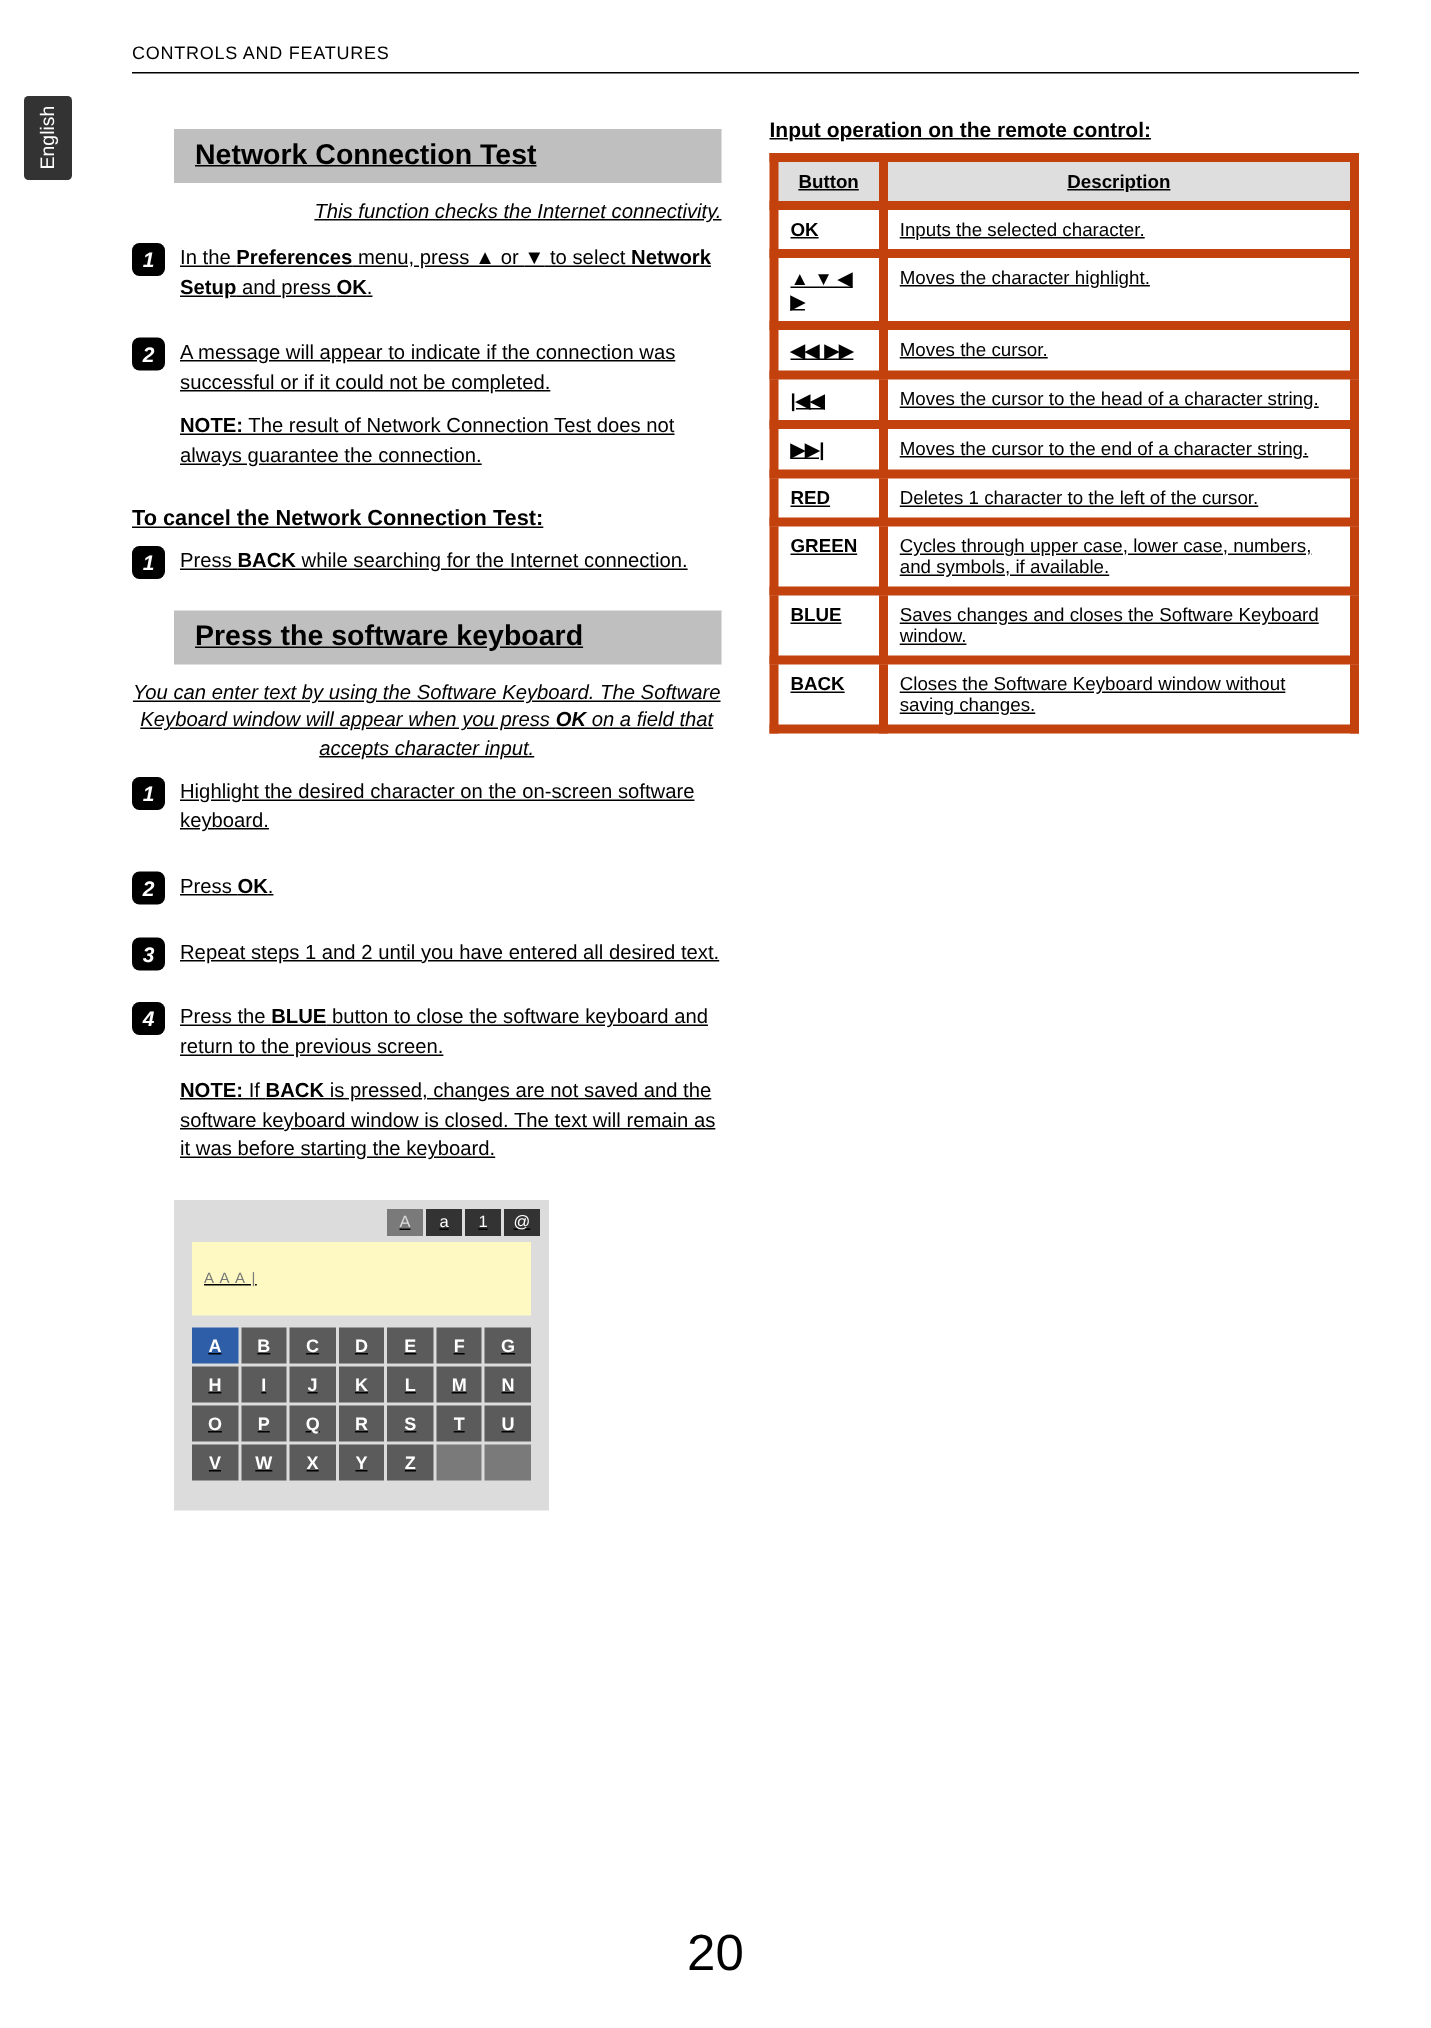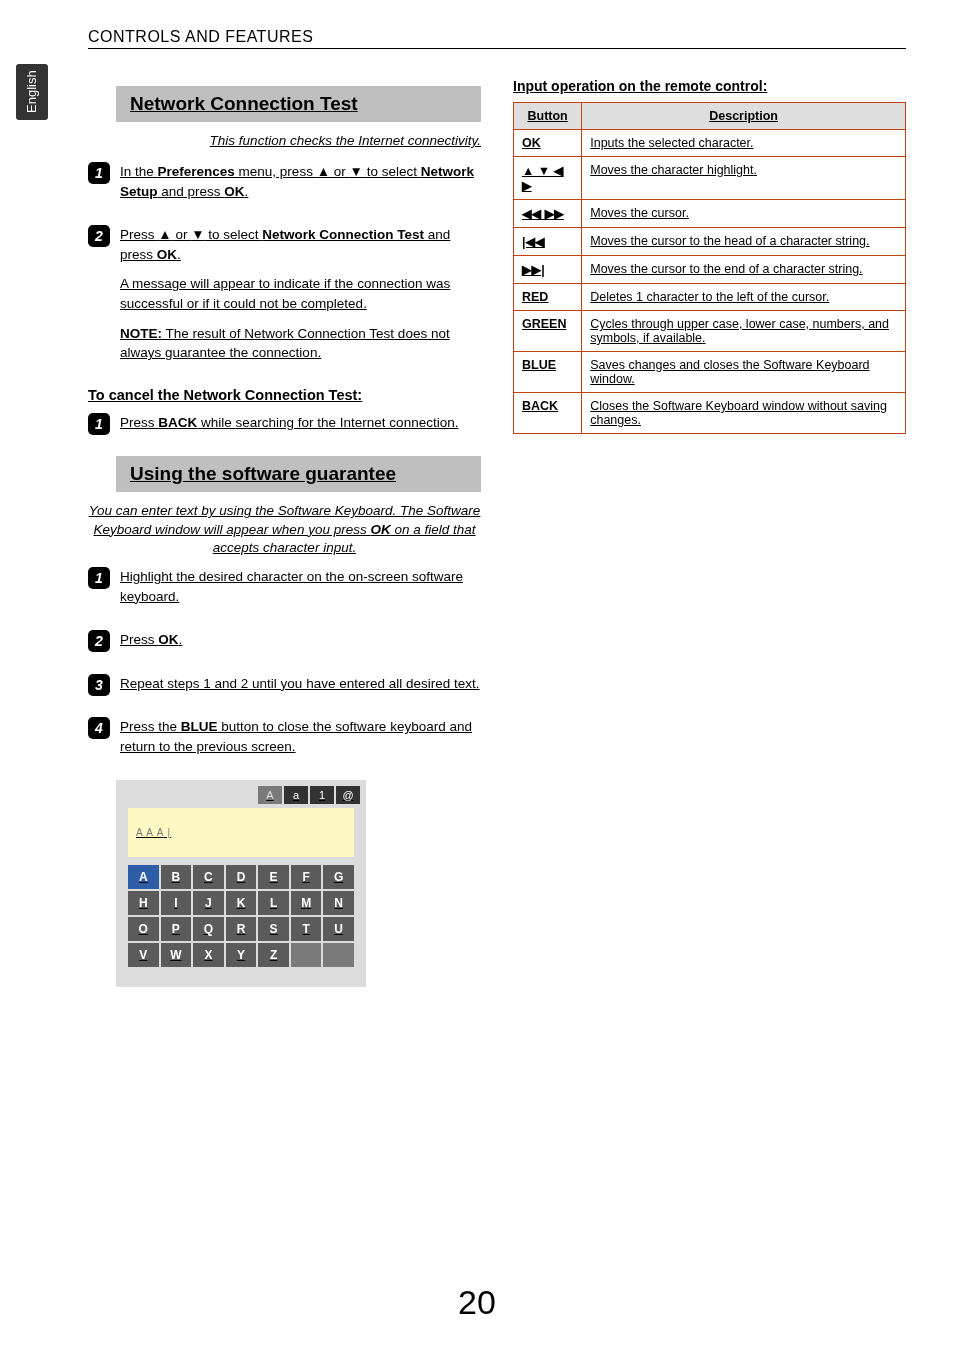--- a/index.html
+++ b/index.html
@@ -27,21 +27,21 @@
   }
   .header-line {
     position: absolute;
     top: 48px;
     left: 88px; right: 48px;
     border-top: 1px solid #000;
   }
   .header-text {
     position: absolute;
     top: 28px; left: 88px;
-    font-size: 16px;
+    font-size: 12px;
     letter-spacing: .5px;
   }
   .columns {
     position: absolute;
     top: 78px; left: 88px; right: 48px;
     display: flex;
     gap: 32px;
   }
   .col { flex: 1 1 0; text-decoration: underline; }
   .section-bar {
@@ -79,21 +79,21 @@
   .kb-chip.g { background:#7a7a7a; color:#ddd; }
   .kb-chip.d { background:#333; color:#fff; }
   .kb-field { background:#fef9c3; padding:19px 8px; font-size:10px; color:#777; letter-spacing:1px; margin:0 6px 8px 6px; }
   .kb-grid { display:grid; grid-template-columns: repeat(7, 1fr); gap:2px; margin:0 6px 14px 6px;}
   .kb-key { background:#5b5b5b; color:#fff; height:24px; display:flex; align-items:center; justify-content:center; font-weight:bold; font-size:12px;}
   .kb-key.sel { background:#2f5ea8; }
   .kb-key.empty { background:#7a7a7a; }
 
   .rc-subhead { font-weight:bold; font-size:14px; margin-bottom:8px; }
   table.rc { width:100%; border-collapse:collapse; font-size:12.5px; }
-  table.rc th, table.rc td { border:1px solid #c2410c; padding:6px 8px; text-align:left; vertical-align:top;}
+  table.rc th, table.rc td { border:6px solid #c2410c; padding:6px 8px; text-align:left; vertical-align:top;}
   table.rc th { background:#dedede; text-align:center; font-weight:bold;}
   .btncell { font-weight:bold; }
 
   .pagenum {
     position:absolute; bottom:30px; left:0; right:0; text-align:center;
     font-size:34px; font-weight:300;
   }
 </style>
 </head>
 <body>
@@ -114,38 +114,35 @@
       <div class="step-body">
         <p>
           <span>In the </span><b>Preferences</b><span> menu, press </span><span class="glyph">▲</span><span> or </span><span class="glyph">▼</span><span> to select </span><b>Network Setup</b><span> and press </span><b>OK</b><span>.</span>
         </p>
       </div>
     </div>
 
     <div class="step-block">
       <div class="step-no">2</div>
       <div class="step-body">
-        <p>
-          <span>Press </span><span class="glyph">▲</span><span> or </span><span class="glyph">▼</span><span> to select </span><b>Network Connection Test</b><span> and press </span><b>OK</b><span>.</span>
-        </p>
         <p>A message will appear to indicate if the connection was successful or if it could not be completed.</p>
         <p><b>NOTE:</b><span> The result of Network Connection Test does not always guarantee the connection.</span></p>
       </div>
     </div>
 
     <div class="subhead">To cancel the Network Connection Test:</div>
 
     <div class="step-block">
       <div class="step-no">1</div>
       <div class="step-body">
         <p><span>Press </span><b>BACK</b><span> while searching for the Internet connection.</span></p>
       </div>
     </div>
 
-    <div class="section-bar">Using the software guarantee</div>
+    <div class="section-bar">Press the software keyboard</div>
     <div style="font-style:italic; font-size:13.5px; text-align:center; line-height:1.35; margin-bottom:10px;">
       <span>You can enter text by using the Software Keyboard. The Software Keyboard window will appear when you press </span><b>OK</b><span> on a field that accepts character input.</span>
     </div>
 
 
     <div class="step-block">
       <div class="step-no">1</div>
       <div class="step-body">
           <p>Highlight the desired character on the on-screen software keyboard.</p>
         </div>
@@ -162,20 +159,21 @@
       <div class="step-no">3</div>
       <div class="step-body">
           <p>Repeat steps 1 and 2 until you have entered all desired text.</p>
         </div>
     </div>
 
     <div class="step-block">
       <div class="step-no">4</div>
       <div class="step-body">
         <p><span>Press the </span><b>BLUE</b><span> button to close the software keyboard and return to the previous screen.</span></p>
+        <p><b>NOTE:</b><span> If </span><b>BACK</b><span> is pressed, changes are not saved and the software keyboard window is closed. The text will remain as it was before starting the keyboard.</span></p>
       </div>
     </div>
 
     <div class="kb-panel">
       <div class="kb-top-right">
         <div class="kb-chip g">A</div>
         <div class="kb-chip d">a</div>
         <div class="kb-chip d">1</div>
         <div class="kb-chip d">@</div>
       </div>

